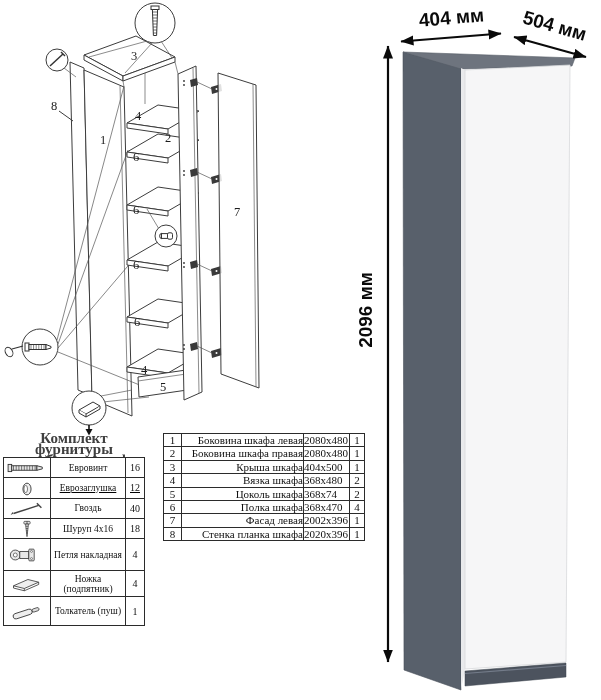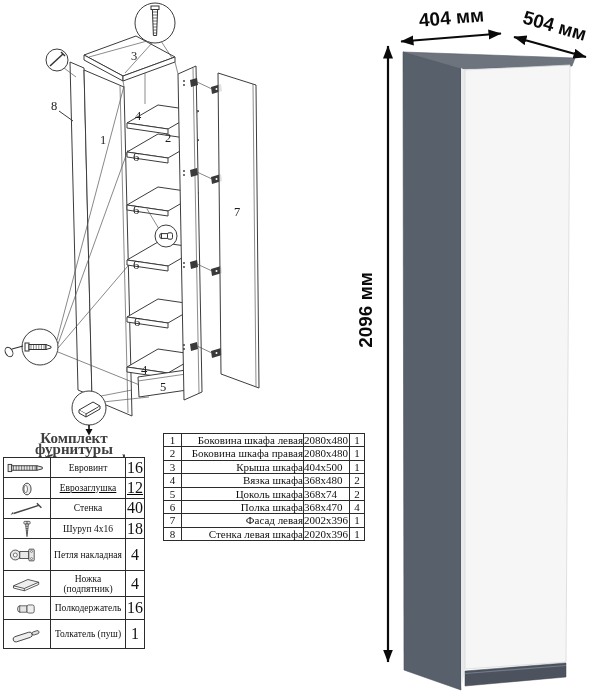--- a/index.html
+++ b/index.html
@@ -8,21 +8,21 @@
   .abs{position:absolute;}
   svg text{user-select:none;}
 
   #hardware-title{left:2px;top:433px;width:144px;text-align:center;
     font-size:15px;font-weight:600;line-height:11px;color:#404040;}
   #hardware-table{left:3px;top:457px;border-collapse:collapse;table-layout:fixed;width:142px;background:#fff;}
   #hardware-table td{border:1px solid #2b2b2b;padding:0;vertical-align:middle;margin-top:16px;}
   #hardware-table .hw-icon{width:46px;text-align:center;}
   #hardware-table .hw-icon svg{width:42px;height:18px;vertical-align:middle;}
   #hardware-table .hw-name{width:74px;text-align:center;font-size:9.5px;line-height:10px;color:#111;}
-  #hardware-table .hw-qty{width:18px;text-align:center;font-size:16px;color:#111;}
+  #hardware-table .hw-qty{width:18px;text-align:center;font-size:10px;color:#111;}
 
   #parts-table{left:163px;top:433px;border-collapse:collapse;table-layout:fixed;width:197px;background:#fff;}
   #parts-table td{border:1px solid #2b2b2b;font-size:11px;line-height:12.2px;padding:0;color:#111;height:12.4px;white-space:nowrap;overflow:hidden;}
   #parts-table .pl-num{width:17px;text-align:center;}
   #parts-table .pl-name{width:121px;text-align:right;}
   #parts-table .pl-size{width:45px;text-align:left;}
   #parts-table .pl-qty{width:14px;text-align:center;}
 
   .dim-text{font-family:"Liberation Sans",sans-serif;font-weight:bold;font-size:19px;fill:#0a0a0a;}
   .part-label{font-family:"Liberation Serif",serif;font-size:12.5px;fill:#1c1c1c;}
@@ -267,21 +267,21 @@
           </svg></td>
         <td class="hw-name">Еврозаглушка</td>
         <td class="hw-qty">12</td>
       </tr>
       <tr style="height: 18px;">
         <td class="hw-icon"><svg viewBox="0 0 46 20">
             <line x1="8" y1="15" x2="36" y2="6" stroke="#444" stroke-width="1.6"></line>
             <line x1="34" y1="3.5" x2="39" y2="8.5" stroke="#444" stroke-width="1.6"></line>
             <polygon points="8,15 4.8,16.6 7,13.2" fill="#444"></polygon>
           </svg></td>
-        <td class="hw-name">Стенка</td>
+        <td class="hw-name">Гвоздь</td>
         <td class="hw-qty">40</td>
       </tr>
       <tr style="height: 19px;">
         <td class="hw-icon"><svg viewBox="0 0 46 20">
             <rect x="19.5" y="1.5" width="7" height="3" rx="1" fill="#e6e6e6" stroke="#333" stroke-width="0.8"></rect>
             <line x1="23" y1="1.5" x2="23" y2="4.5" stroke="#333" stroke-width="0.8"></line>
             <path d="M21.4,4.5 h3.2 L23,18.5 Z" fill="#e6e6e6" stroke="#333" stroke-width="0.8"></path>
             <path d="M21.6,7 h2.8 M21.7,9.5 h2.6 M21.9,12 h2.2 M22.1,14.5 h1.8" stroke="#333" stroke-width="0.7"></path>
           </svg></td>
         <td class="hw-name">Шуруп 4x16</td>
@@ -302,29 +302,20 @@
         <td class="hw-qty">4</td>
       </tr>
       <tr style="height: 26px;">
         <td class="hw-icon"><svg viewBox="0 0 46 20">
             <polygon points="8,12 24,5 36,8 20,15" fill="#eee" stroke="#333" stroke-width="0.9"></polygon>
             <path d="M8,12 L8,14.5 L20,17.5 L20,15 M36,8 L36,10.5 L20,17.5" fill="none" stroke="#333" stroke-width="0.9"></path>
           </svg></td>
         <td class="hw-name">Ножка (подпятник)</td>
         <td class="hw-qty">4</td>
       </tr>
-      <tr style="height: 23px;">
-        <td class="hw-icon"><svg viewBox="0 0 46 20">
-            <ellipse cx="15" cy="10" rx="2.5" ry="3.5" fill="#e6e6e6" stroke="#333" stroke-width="0.8"></ellipse>
-            <rect x="15" y="6.5" width="8" height="7" fill="#e6e6e6" stroke="#333" stroke-width="0.8"></rect>
-            <rect x="23" y="5.5" width="8" height="9" rx="2" fill="#eee" stroke="#333" stroke-width="0.8"></rect>
-          </svg></td>
-        <td class="hw-name">Полкодержатель</td>
-        <td class="hw-qty">16</td>
-      </tr>
       <tr style="height: 29px;">
         <td class="hw-icon"><svg viewBox="0 0 46 20">
             <g transform="rotate(-18 22 11)">
               <rect x="7" y="8" width="22" height="6" rx="3" fill="#eee" stroke="#333" stroke-width="0.9"></rect>
               <rect x="29" y="9.2" width="8" height="3.6" rx="1.8" fill="#ddd" stroke="#333" stroke-width="0.8"></rect>
             </g>
           </svg></td>
         <td class="hw-name">Толкатель (пуш)</td>
         <td class="hw-qty">1</td>
       </tr>
@@ -370,18 +361,18 @@
         <td class="pl-qty">4</td>
       </tr>
       <tr>
         <td class="pl-num">7</td>
         <td class="pl-name">Фасад левая</td>
         <td class="pl-size">2002x396</td>
         <td class="pl-qty">1</td>
       </tr>
       <tr>
         <td class="pl-num">8</td>
-        <td class="pl-name">Стенка левая шкафа</td>
+        <td class="pl-name">Стенка планка шкафа</td>
         <td class="pl-size">2020x396</td>
         <td class="pl-qty">1</td>
       </tr>
     </tbody>
 </table>
 
 </body></html>

